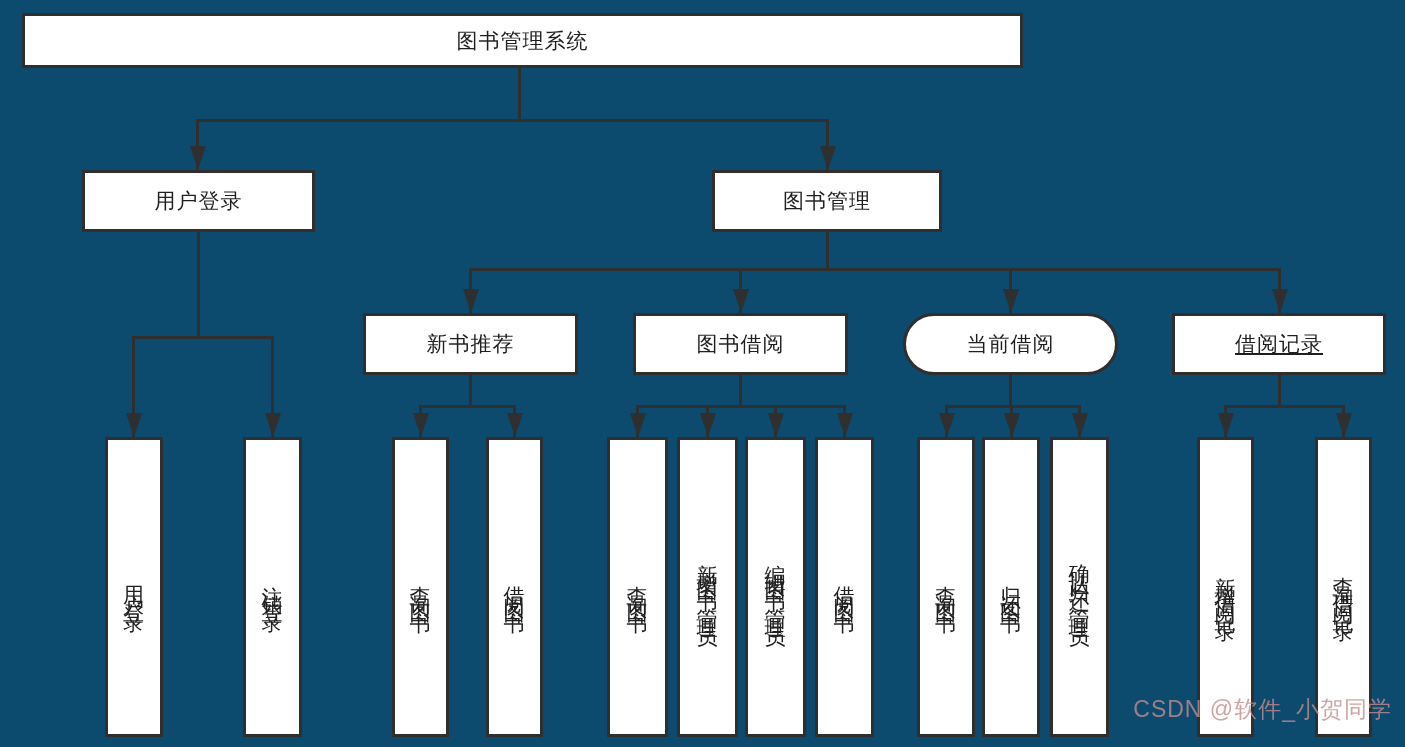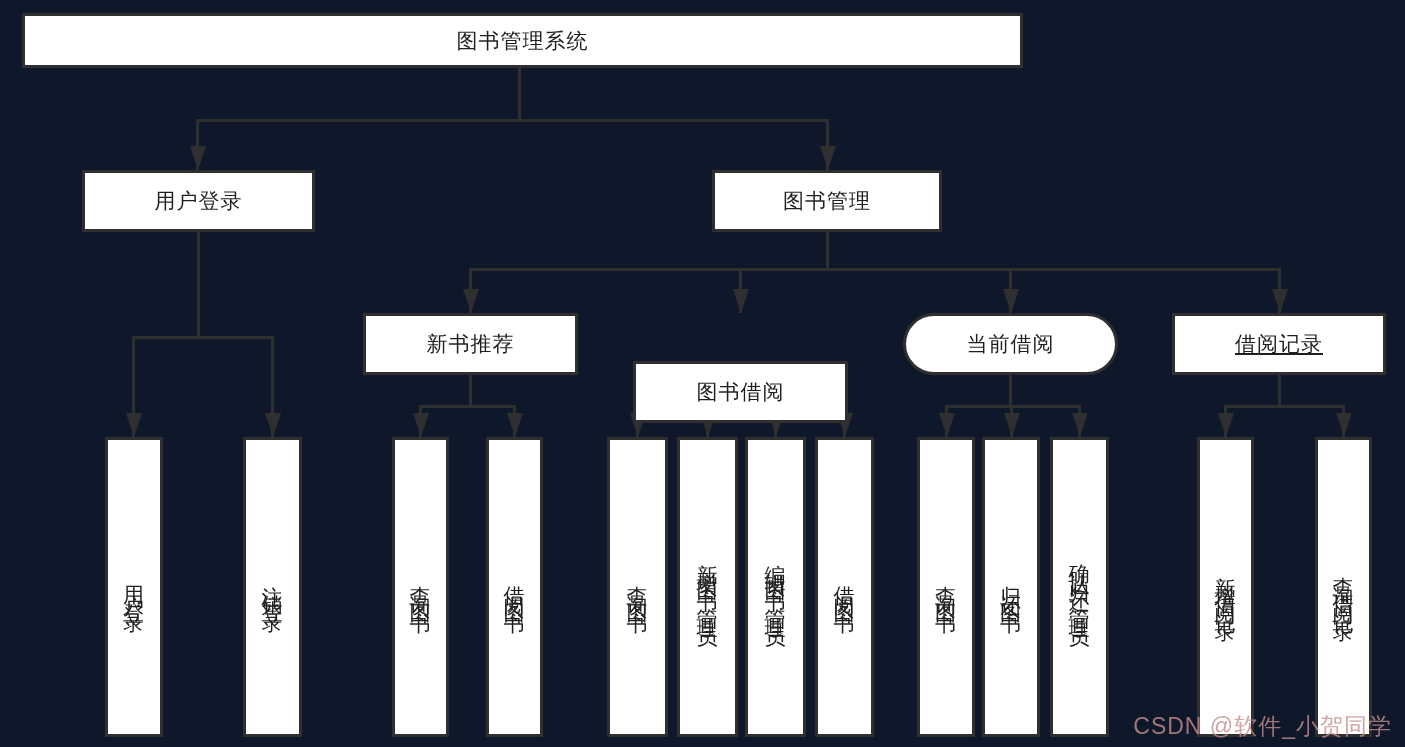--- a/index.html
+++ b/index.html
@@ -1,19 +1,19 @@
 <!DOCTYPE html>
 <html><head>
 <meta charset="utf-8">
 <style>
   html,body{margin:0;padding:0;background:#ffffff;}
   #stage{
     position:relative;
     width:1405px;height:747px;
-    background:#0f172a;
+    background:#0c4a6e;
     font-family:"Liberation Sans","DejaVu Sans",sans-serif;
     overflow:hidden;
   }
   .node{
     position:absolute;
     box-sizing:border-box;
     border:3px solid #2f2f2f;
     background:#ffffff;
     display:flex;align-items:center;justify-content:center;
     color:#1f1f1f;
@@ -37,21 +37,21 @@
     position:absolute;
     bottom:0;left:50%;
     transform:translateX(-50%);
     width:0;height:0;
     border-left:8px solid transparent;
     border-right:8px solid transparent;
     border-top:24px solid #2f2f2f;
   }
   #watermark{
     position:absolute;
-    right:13px;bottom:5px;
+    right:13px;bottom:22px;
     font-size:23px;
     color:rgba(196,140,140,0.8);
     letter-spacing:1px;
     z-index:5;
     white-space:nowrap;
   }
 </style>
 </head>
 <body>
 
@@ -64,21 +64,21 @@
   <div class="node hlabel" style="left:82px;top:170px;width:233px;height:62px;">
     <span>用户登录</span>
   </div>
   <div class="node hlabel" style="left:363px;top:313px;width:215px;height:62px;">
     <span>新书推荐</span>
   </div>
 
   <div class="node hlabel" style="left:712px;top:170px;width:230px;height:62px;">
     <span>图书管理</span>
   </div>
-  <div class="node hlabel" style="left:633px;top:313px;width:215px;height:62px;margin-top:48px;">
+  <div class="node hlabel" style="left:633px;top:313px;width:215px;height:62px;">
     <span>图书借阅</span>
   </div>
   <div class="node hlabel" style="left:903px;top:313px;width:215px;height:62px;border-radius:31px;">
     <span>当前借阅</span>
   </div>
   <div class="node hlabel" style="left:1172px;top:313px;width:214px;height:62px;text-decoration:underline;">
     <span>借阅记录</span>
   </div>
 
   <div class="node leaf" style="left:105px;top:437px;width:58px;height:300px;">

